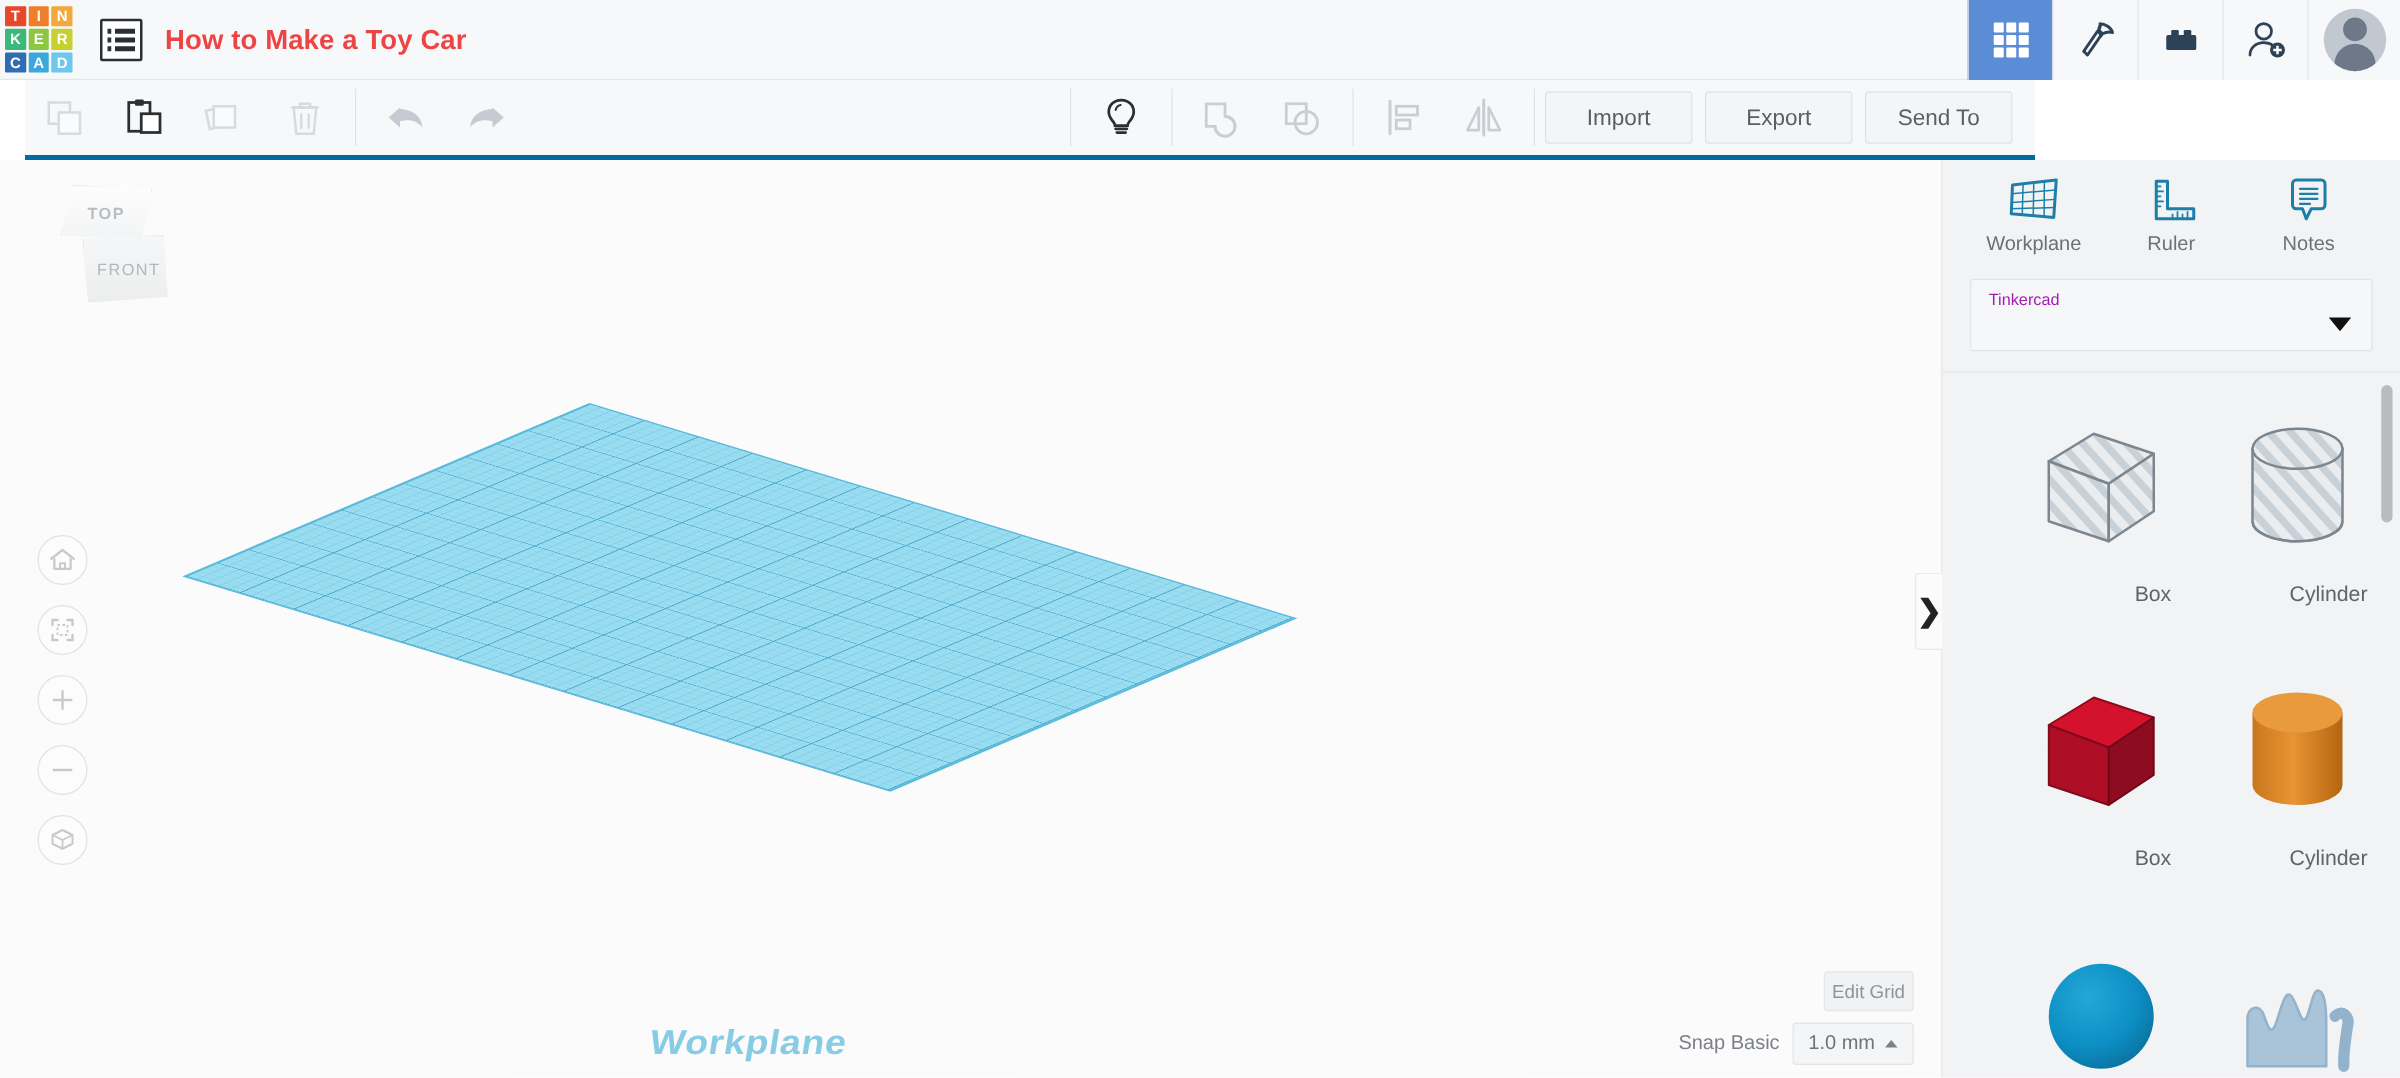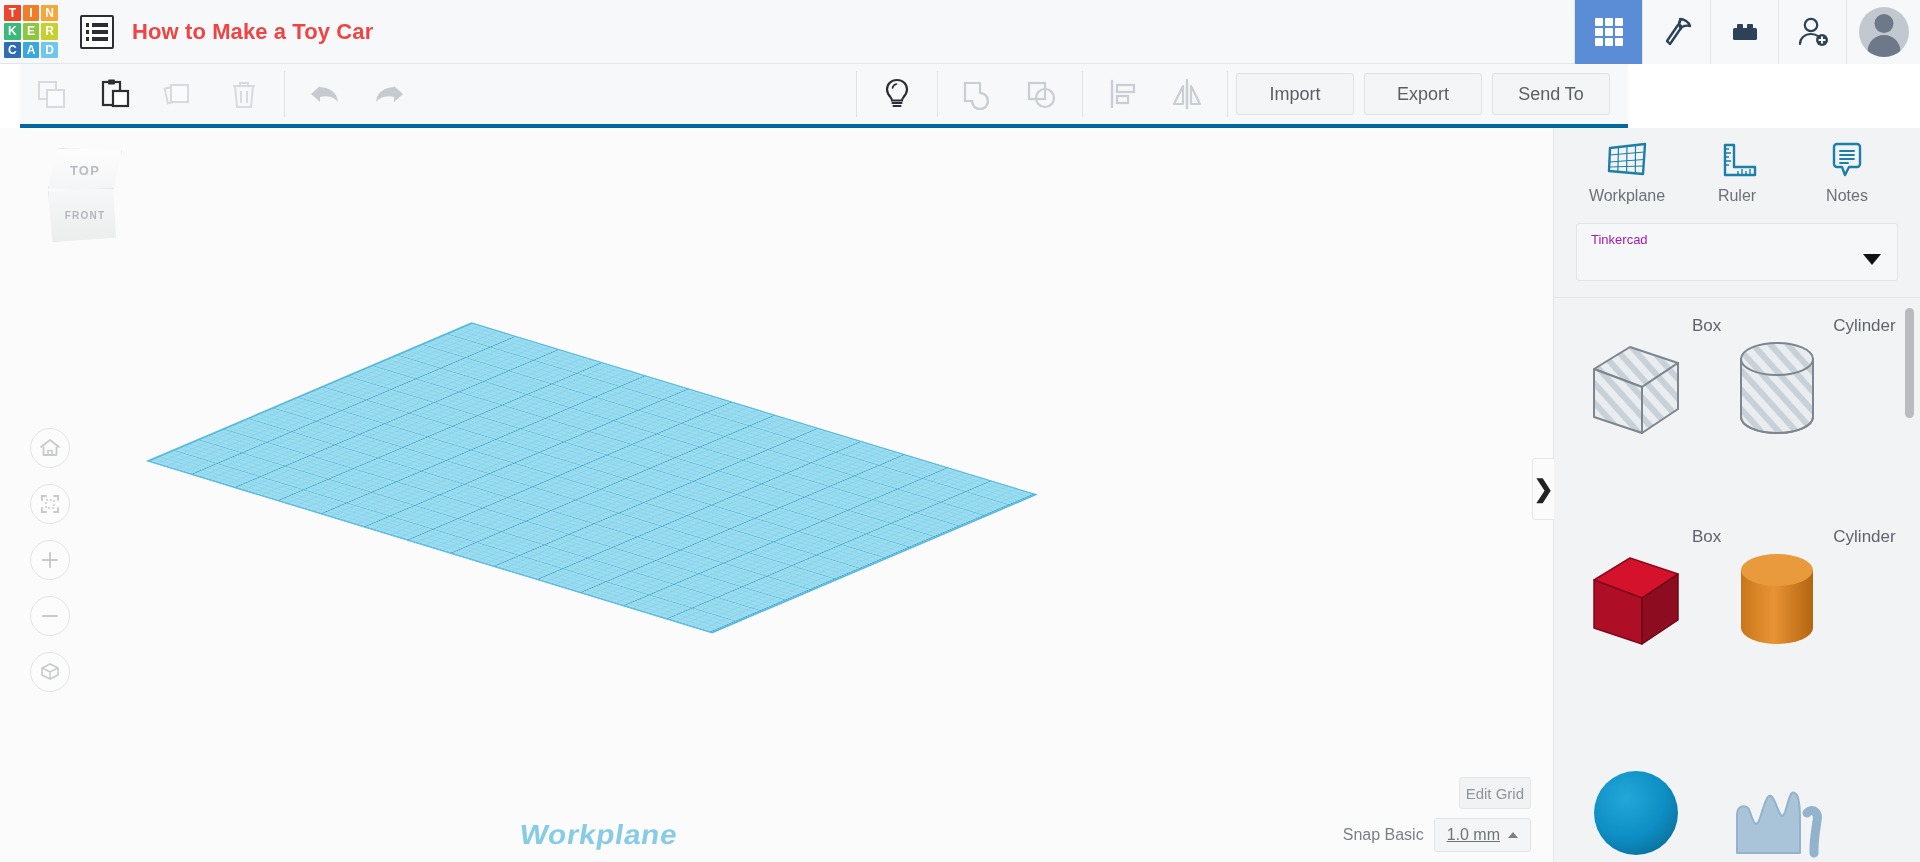--- a/index.html
+++ b/index.html
@@ -102,27 +102,27 @@
   .vc-top {
     position: absolute; left: 8px; top: 0;
     width: 74px; height: 44px;
     background: linear-gradient(180deg,#fdfdfd,#f3f4f5);
     border: 1px solid #e6e7e9;
     clip-path: polygon(14% 0%, 100% 6%, 88% 100%, 0% 92%);
     display: flex; align-items: center; justify-content: center;
     font-size: 13px; font-weight: bold; color: #b9bdc2; letter-spacing: 1.2px;
   }
   .vc-front {
-    position: absolute; left: 8px; top: 40px;
+    position: absolute; left: 26px; top: 40px;
     width: 74px; height: 54px;
     background: linear-gradient(180deg,#f6f7f8,#eceded);
     border: 1px solid #e3e4e6;
     clip-path: polygon(0% 6%, 88% 0%, 92% 92%, 6% 100%);
     display: flex; align-items: center; justify-content: center;
-    font-size: 10px; font-weight: bold; color: #b3b7bc; letter-spacing: 1.2px;
+    font-size: 13px; font-weight: normal; color: #b3b7bc; letter-spacing: 1.2px;
   }
   .vbtns { position: absolute; left: 30px; top: 300px; }
   .vbtn {
     width: 40px; height: 40px; border-radius: 50%;
     border: 1px solid #e2e3e5; background: #fcfcfd;
     margin-bottom: 16px;
     display: flex; align-items: center; justify-content: center;
   }
   .workplane-wrap {
     position: absolute; left: 0; top: 0; width: 1553px; height: 734px;
@@ -143,21 +143,21 @@
     border: 1px solid #e4e6e9; border-radius: 3px;
     color: #90949a; font-size: 15px;
     display: flex; align-items: center; justify-content: center;
   }
   .snap-row { display: flex; align-items: center; gap: 10px; }
   .snap-label { font-size: 16px; color: #7b8087; }
   .snap-select {
     height: 32px; padding: 16px 12px; background: #f4f5f7;
     border: 1px solid #e2e4e7; border-radius: 3px;
     display: flex; align-items: center; gap: 8px;
-    font-size: 16px; color: #6f747a; text-decoration: underline;
+    font-size: 16px; color: #6f747a;
   }
   .caret-up {
     width: 0; height: 0; border-left: 5px solid transparent;
     border-right: 5px solid transparent; border-bottom: 6px solid #7b8087;
   }
 
   
   .panel {
     position: absolute; top: 128px; right: 0;
     width: 367px; height: 734px;
@@ -199,21 +199,21 @@
     flex: 1 1 auto; background: #f2f3f5;
     border-top: 1px solid #e4e6e8;
     position: relative; overflow: hidden;
     padding-top: 16px;
   }
   .shape-grid {
     display: grid; grid-template-columns: 1fr 1fr;
     row-gap: 6px; padding: 0 26px 0 26px;
   }
   .shape-cell {
-    display: flex; flex-direction: row; align-items: flex-start;
+    display: flex; flex-direction: column; align-items: flex-end;
     justify-content: flex-start; height: 205px;
   }
   .shape-art { height: 150px; display: flex; align-items: center; justify-content: center; }
   .shape-name { font-size: 17px; color: #5f646a; margin-top: 2px; }
   .panel-scrollbar {
     position: absolute; right: 6px; top: 10px;
     width: 9px; height: 714px; background: transparent;
   }
   .panel-thumb {
     position: absolute; top: 0; left: 0;

